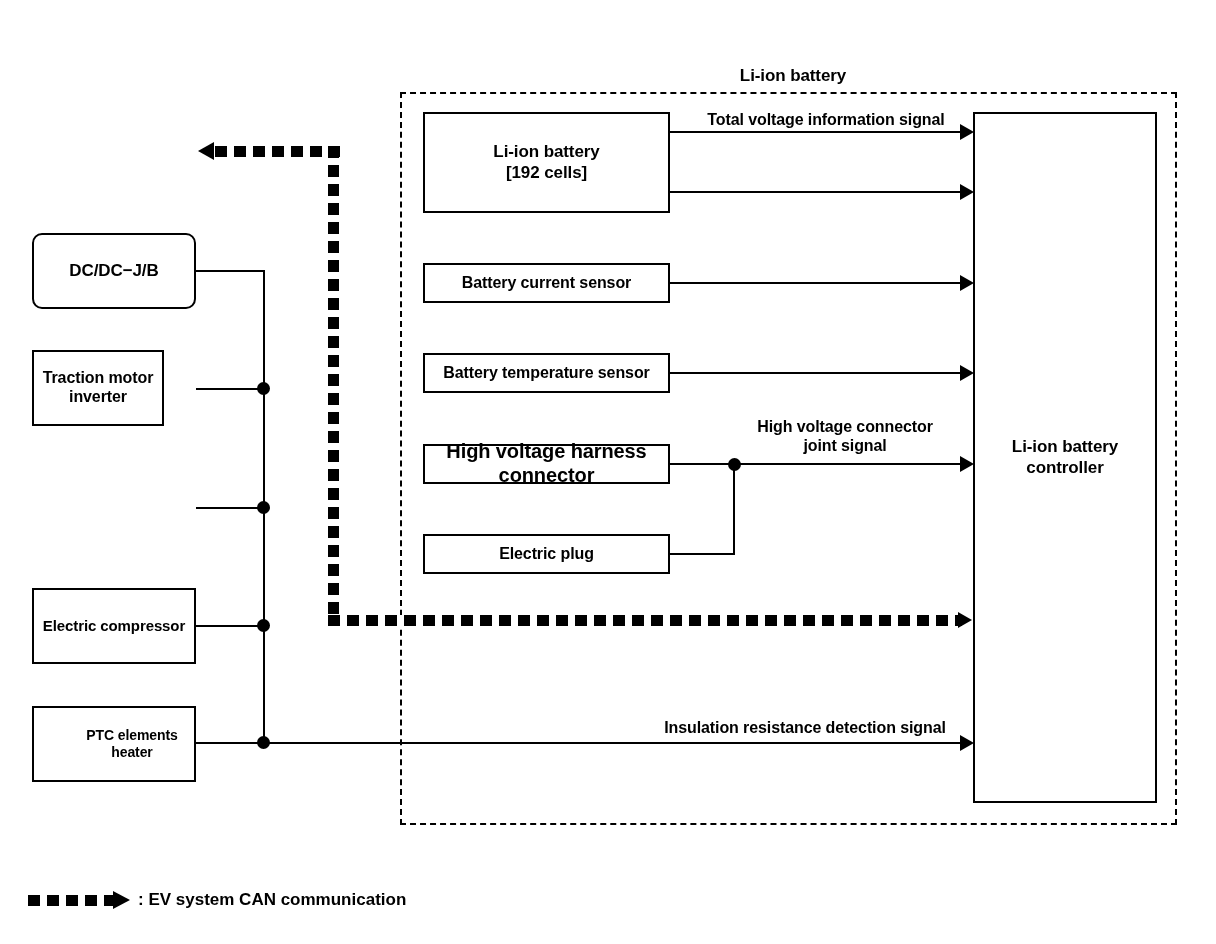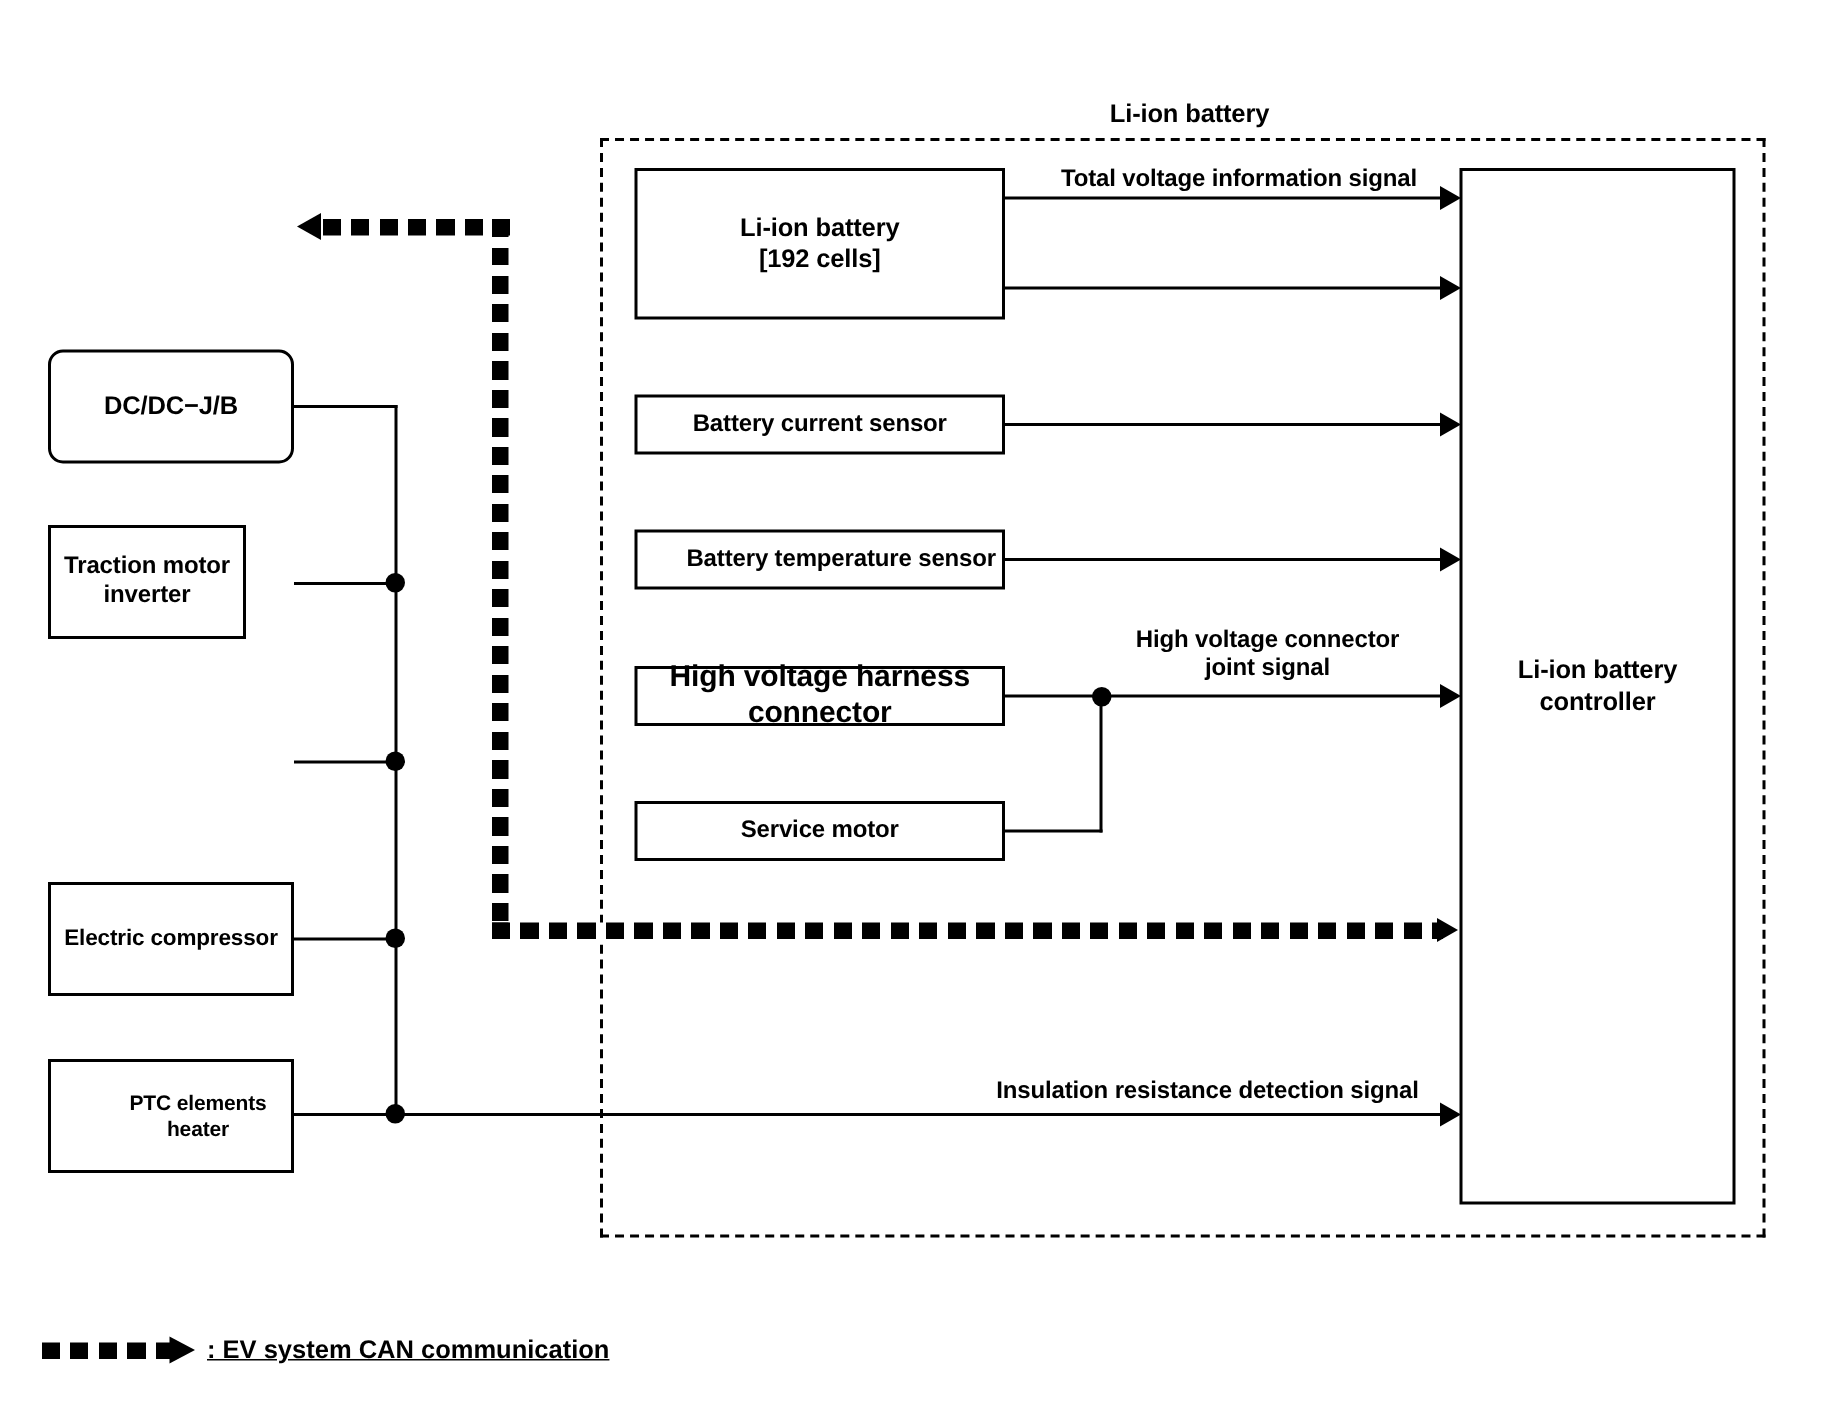--- a/index.html
+++ b/index.html
@@ -111,21 +111,20 @@
   .can-corner {
     position: absolute;
     background: #000;
   }
 
   
   .legend {
     position: absolute;
     display: flex;
     align-items: center;
-    text-decoration: underline;
   }
   .legend-bar {
     position: relative;
     width: 86px;
     height: 11px;
     background: repeating-linear-gradient(
         to right,
         #000 0px, #000 12px,
         #fff 12px, #fff 19px);
   }
@@ -175,30 +174,30 @@
 
   <div class="box" style="left:423px; top:112px; width:247px; height:101px; font-size:17px;">
     <span class="lbl" style="white-space:pre-line;">Li-ion battery
 [192 cells]</span>
   </div>
 
   <div class="box" style="left:423px; top:263px; width:247px; height:40px; font-size:16px;">
     <span class="lbl">Battery current sensor</span>
   </div>
 
-  <div class="box" style="left:423px; top:353px; width:247px; height:40px; font-size:16px;text-align:right;">
+  <div class="box" style="left:423px; top:353px; width:247px; height:40px; font-size:16px;">
     <span class="lbl">Battery temperature sensor</span>
   </div>
 
   <div class="box" style="left:423px; top:444px; width:247px; height:40px; font-size:20px;">
     <span class="lbl">High voltage harness connector</span>
   </div>
 
   <div class="box" style="left:423px; top:534px; width:247px; height:40px; font-size:16px;">
-    <span class="lbl">Service motor</span>
+    <span class="lbl">Electric plug</span>
   </div>
 
   <div class="box" style="left:973px; top:112px; width:184px; height:691px; font-size:17px;">
     <span class="lbl" style="white-space:pre-line;">Li-ion battery
 controller</span>
   </div>
 
   <div class="lab" style="left:678px; top:110px; width:296px; font-size:16px;">Total voltage information signal</div>
   <div class="h-line" style="left:670px; top:131px; width:294px;"></div>
   <div class="arrow-r" style="left:960px; top:124px;"></div>

